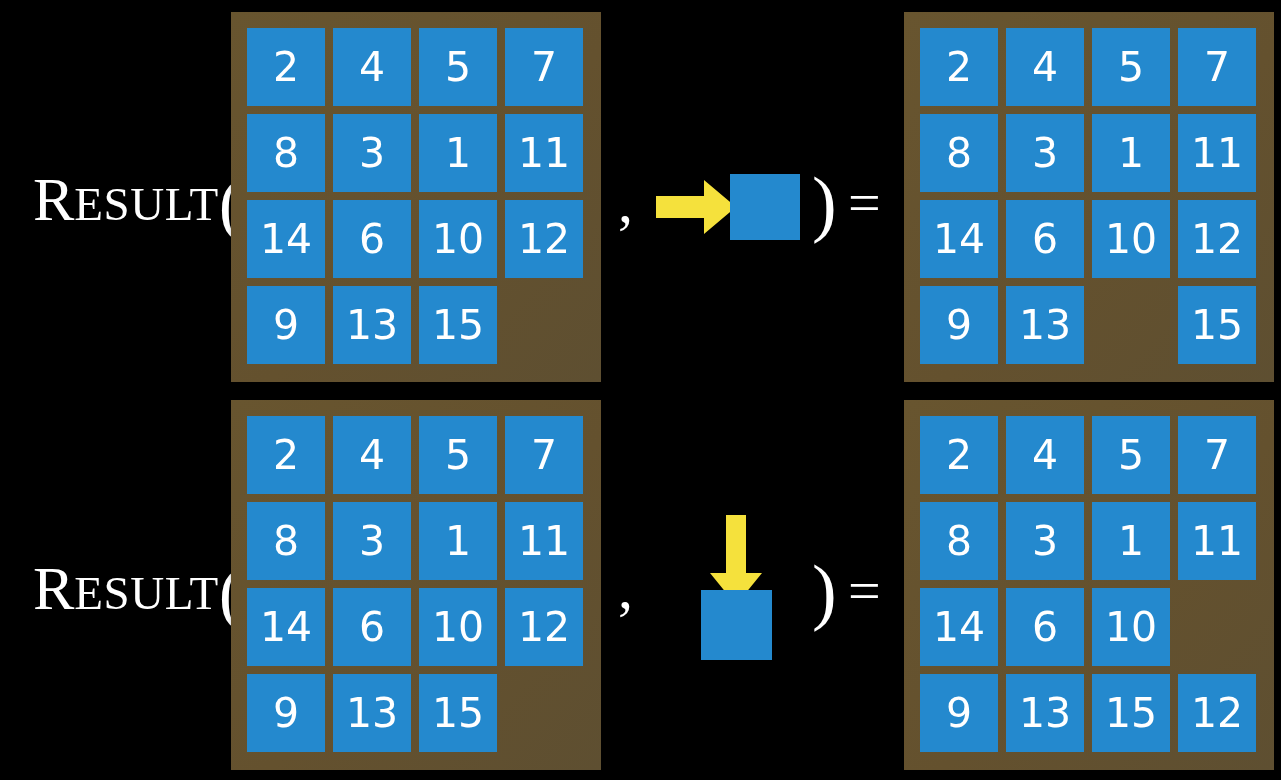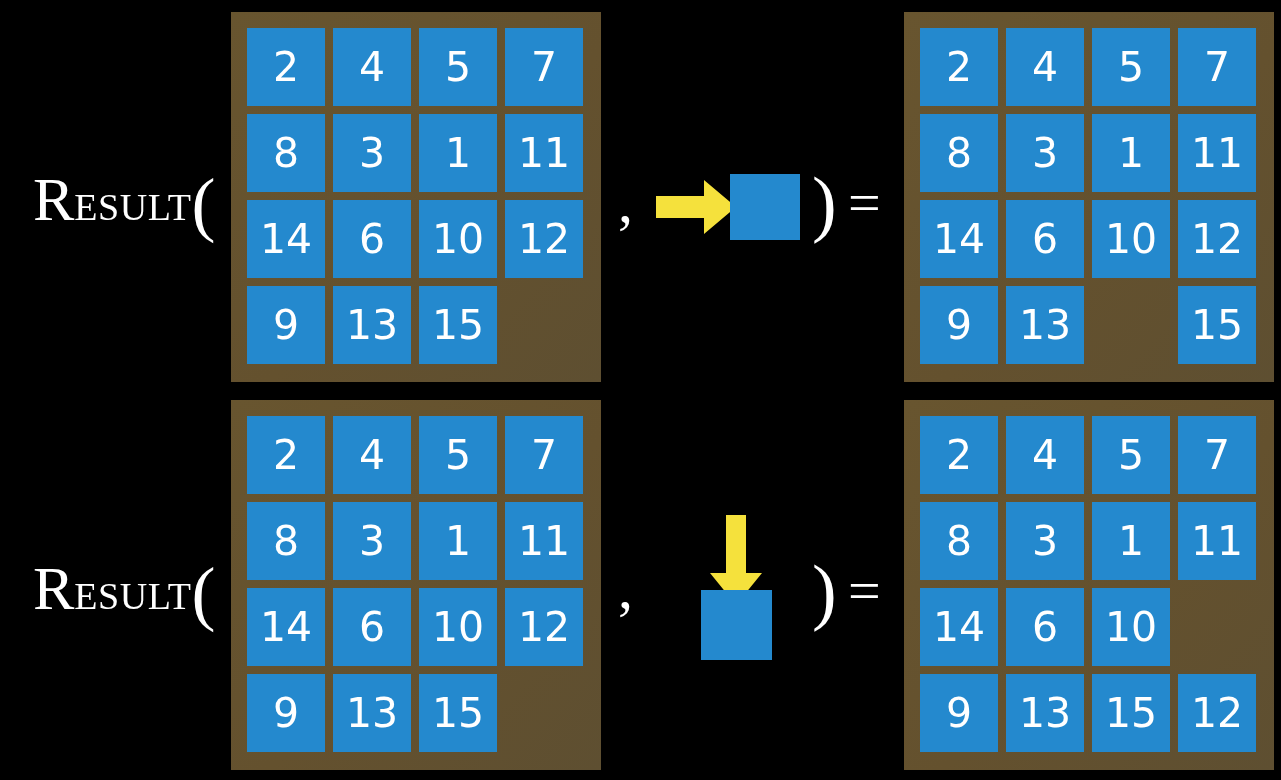--- a/index.html
+++ b/index.html
@@ -27,21 +27,21 @@
     color: #ffffff;
     white-space: nowrap;
     line-height: 1;
     display: flex;
     align-items: baseline;
   }
   .result-label .cap {
     font-size: 62px;
   }
   .result-label .smallcaps {
-    font-size: 38px;
+    font-size: 47px;
     letter-spacing: 0.5px;
   }
   .result-label .paren {
     font-size: 72px;
     line-height: 0.8;
     position: relative;
     top: 8px;
   }
 
   

